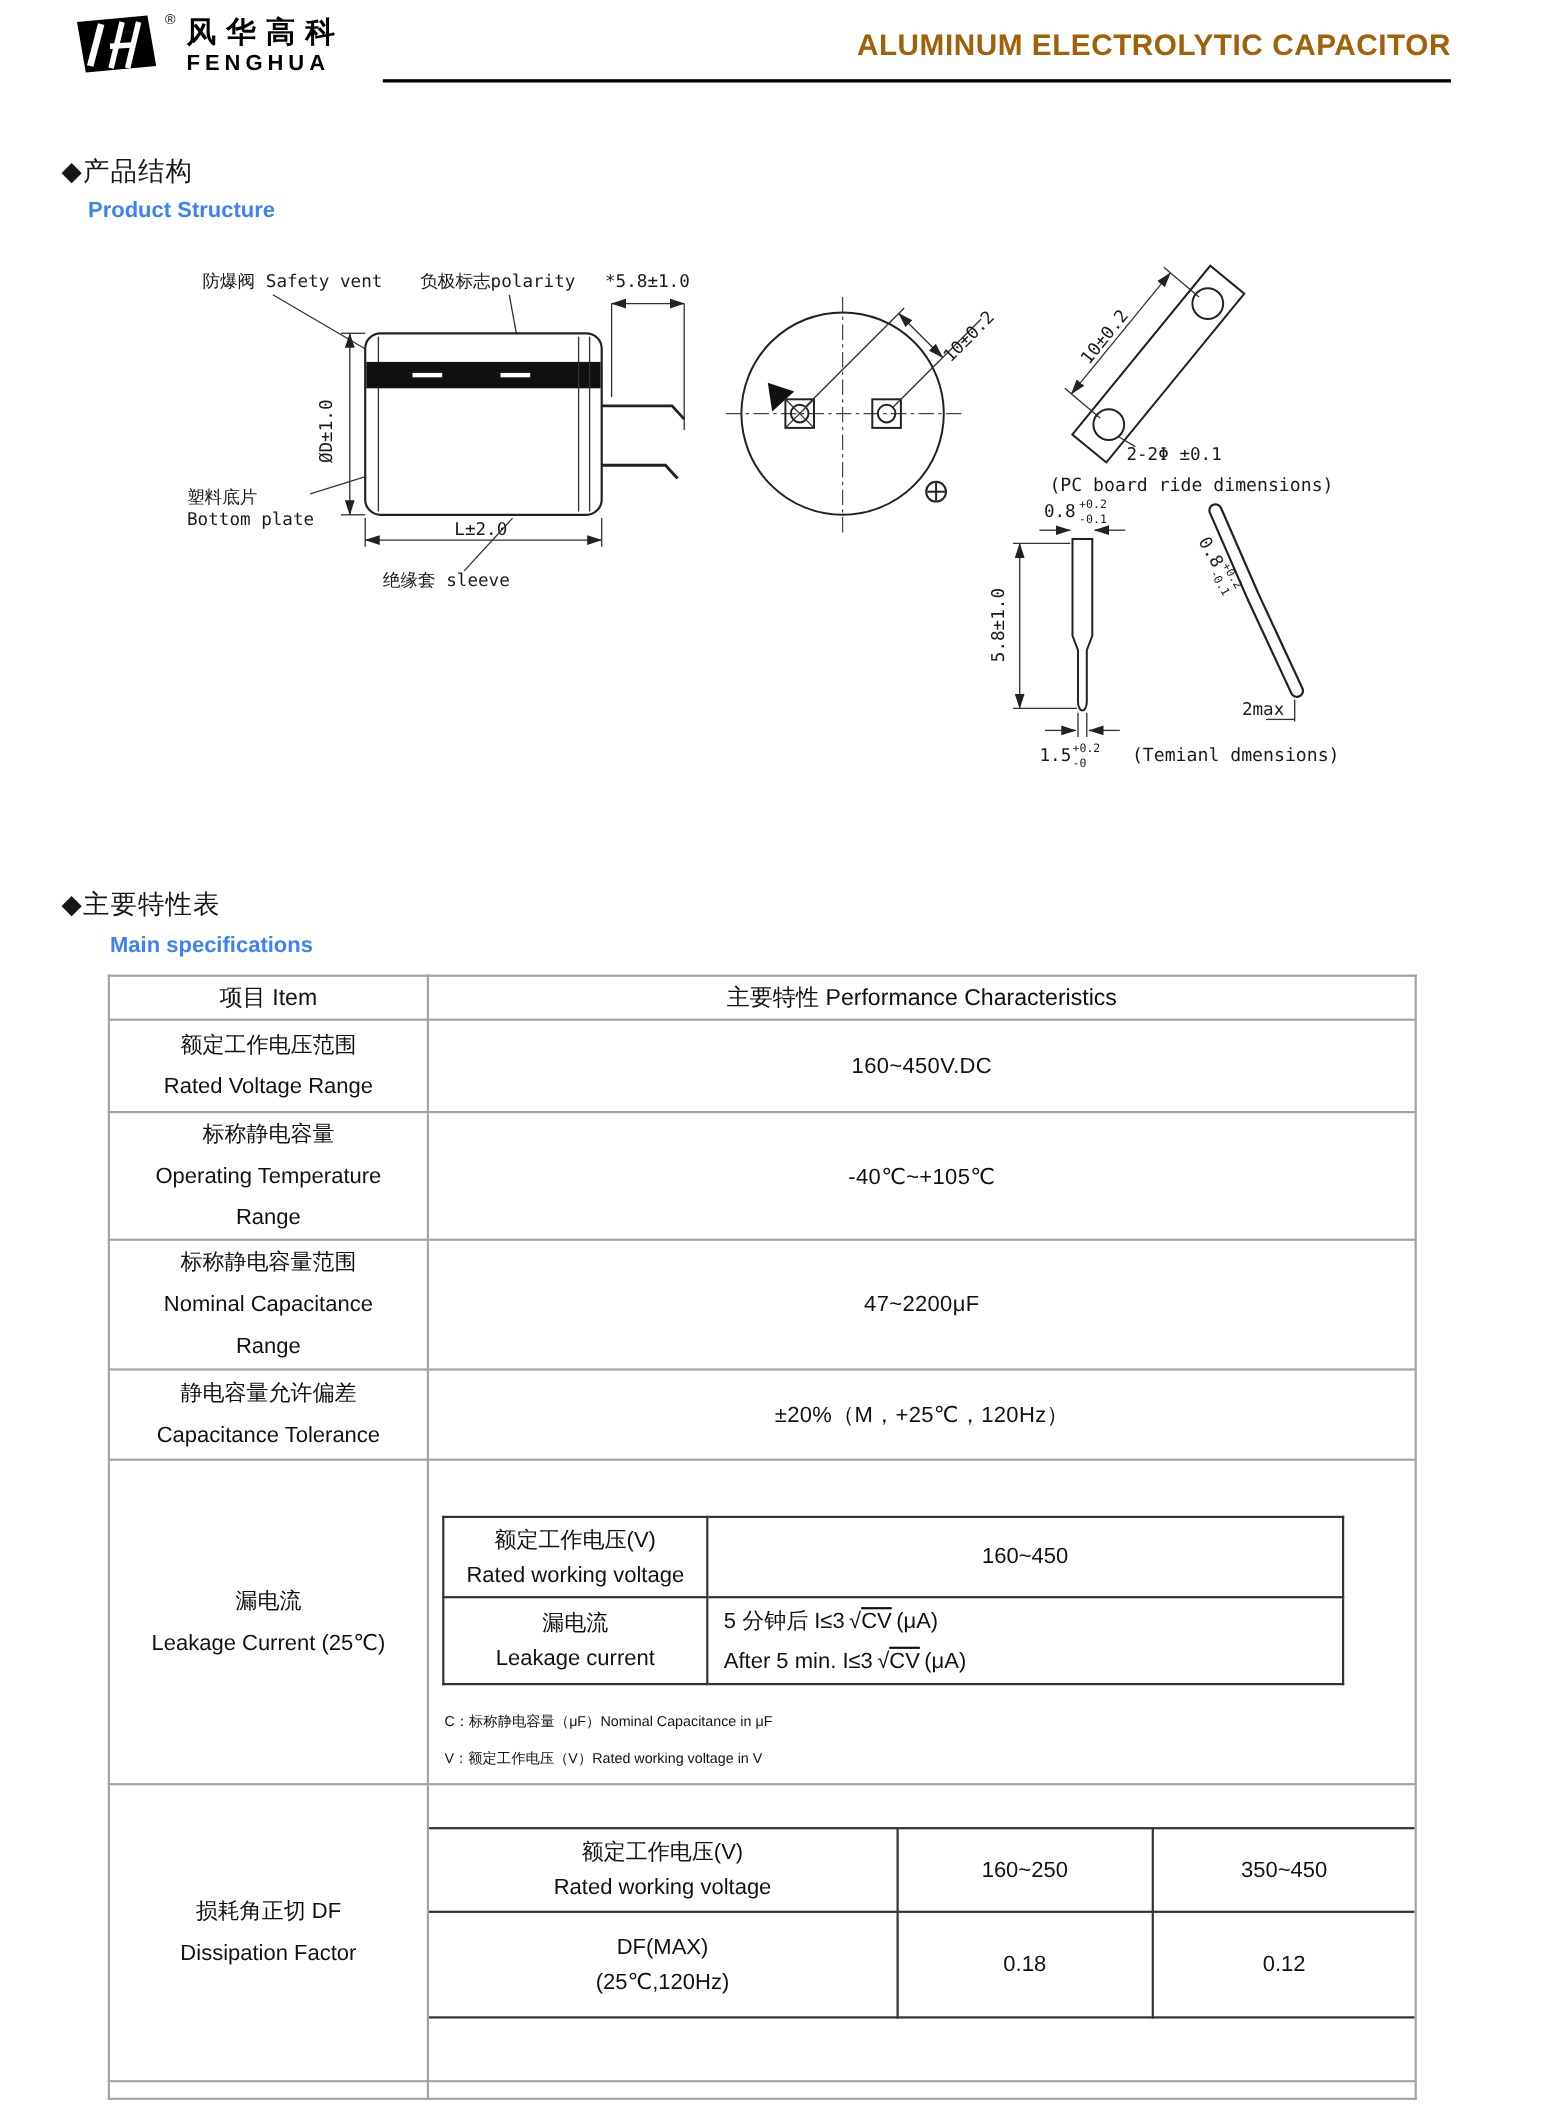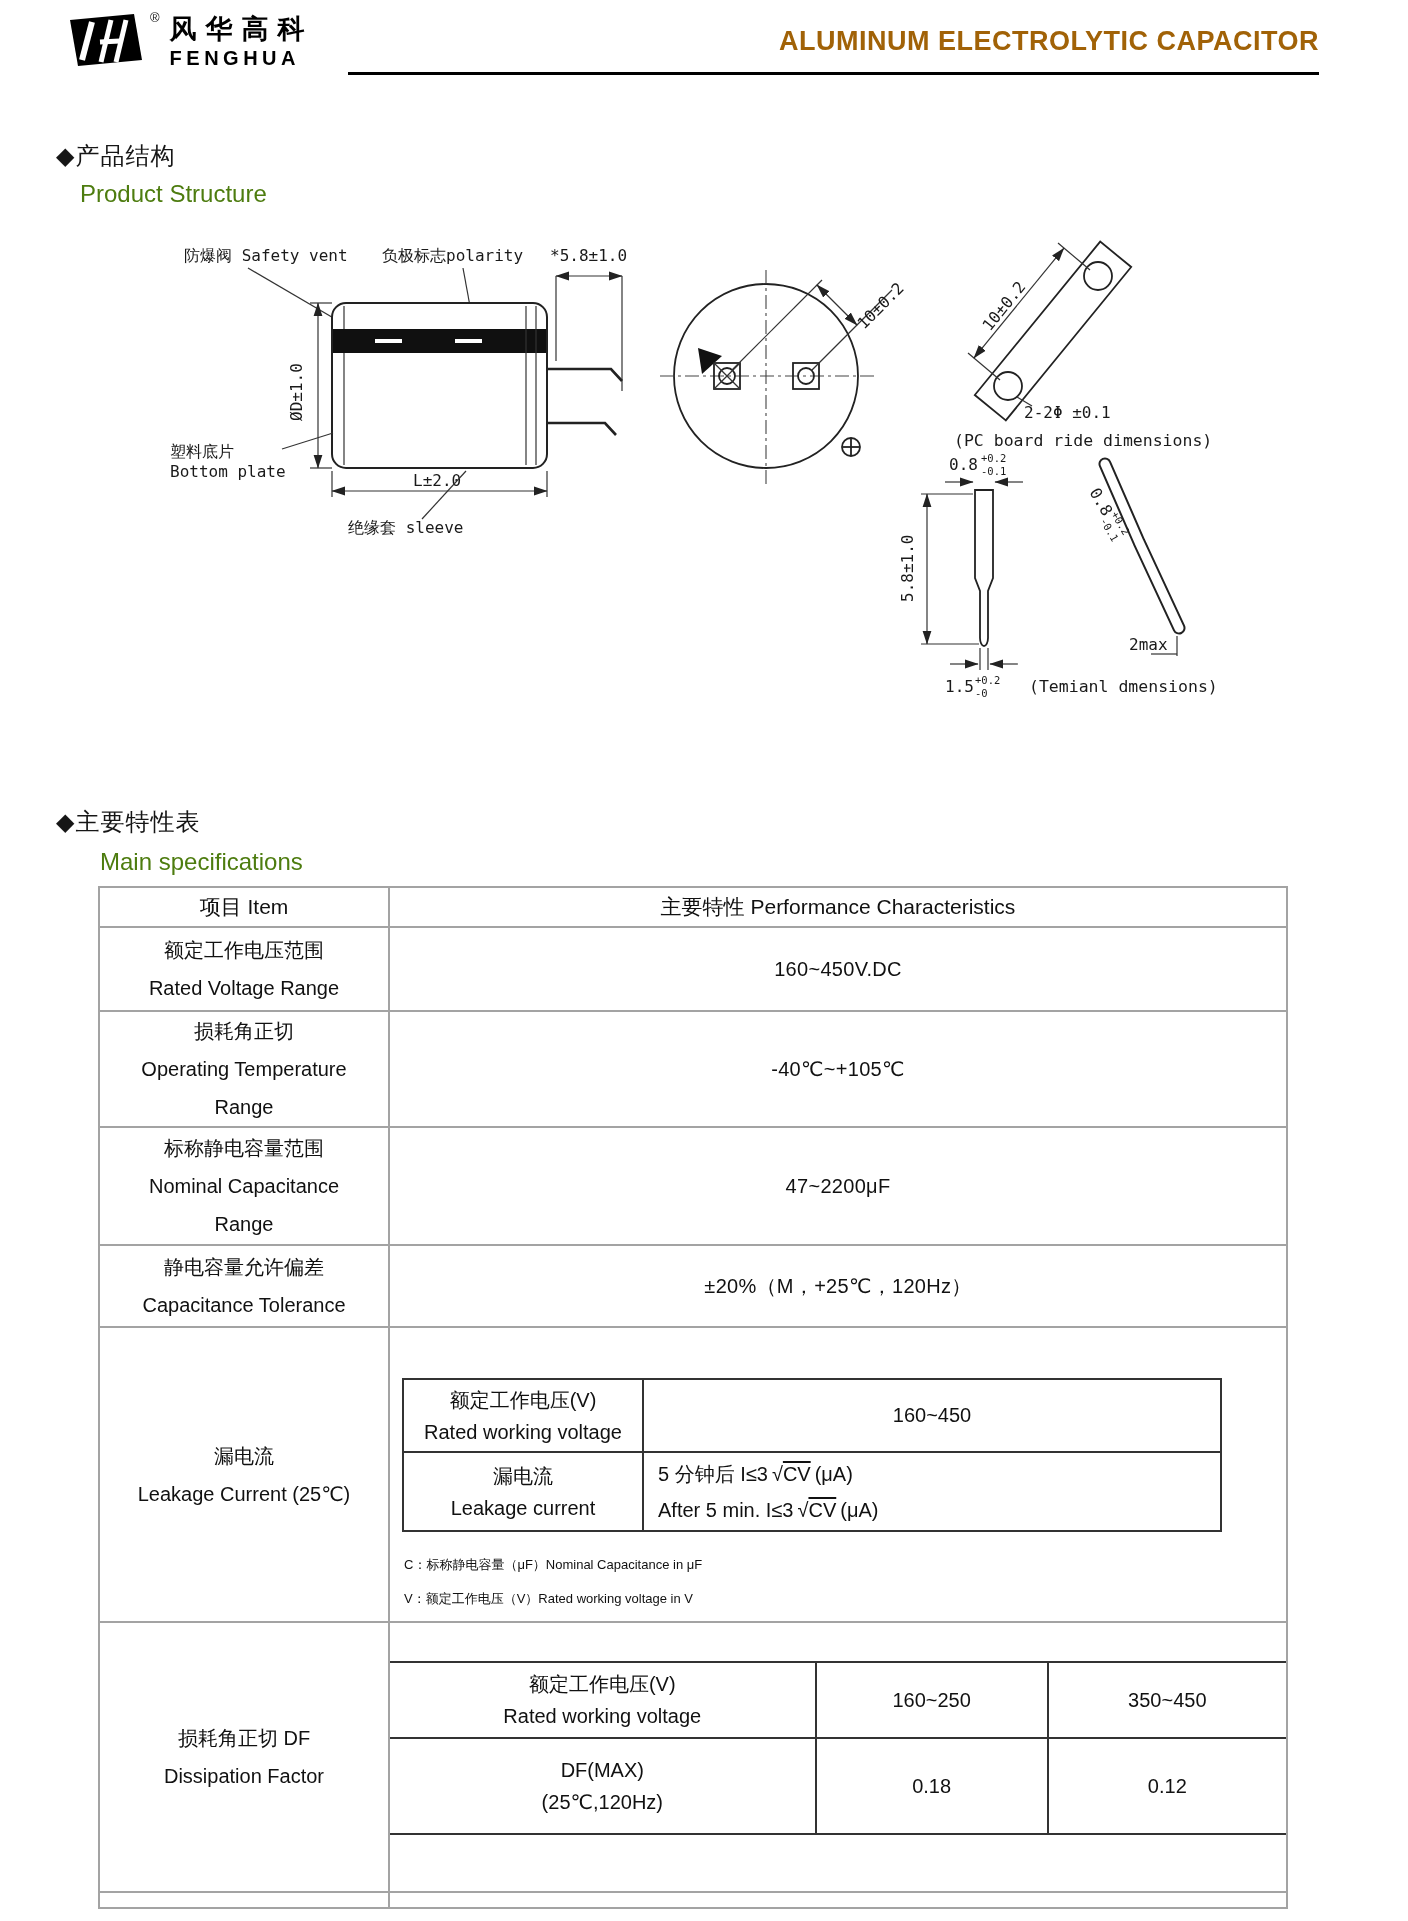--- a/index.html
+++ b/index.html
@@ -17,21 +17,21 @@
   .brand-en { font-size:20px; font-weight:bold; letter-spacing:4.5px; color:#000; line-height:24px; }
   .reg-mark { font-size:13px; position:relative; top:-2px; left:2px; }
   .page-title {
     position:absolute; right:89px; top:26px; font-size:27px; font-weight:bold;
     letter-spacing:0.5px; color:#a16207;
   }
   .header-rule { position:absolute; left:348px; right:89px; top:72px; height:3px; background:#000; }
 
   
   .sec-cn { position:absolute; font-size:24px; color:#161616; letter-spacing:1px; }
-  .sec-en { position:absolute; font-size:24px; color:#4d7c0f; }
+  .sec-en { position:absolute; font-size:20px; color:#3b82f6;font-weight:bold; }
   #sec1-cn { left:56px; top:140px; }
   #sec1-en { left:80px; top:180px; }
   #sec2-cn { left:56px; top:806px; }
   #sec2-en { left:100px; top:848px; }
 
   
   svg.drw { position:absolute; overflow:visible; }
   svg.drw text { font-family:"DejaVu Sans Mono","DejaVu Sans",monospace; font-size:16px; fill:#1a1a1a; }
   svg.drw text.cap { font-size:16.5px; }
   svg.drw text.tol { font-size:10.5px; }
@@ -250,21 +250,21 @@
       <tr class="r1">
         <td class="item">
           <div>额定工作电压范围</div>
           <div>Rated Voltage Range</div>
         </td>
         <td class="val">160~450V.DC</td>
       </tr>
 
       <tr class="r2">
         <td class="item">
-          <div>损耗角正切</div>
+          <div>标称静电容量</div>
           <div>Operating Temperature</div>
           <div>Range</div>
         </td>
         <td class="val">-40℃~+105℃</td>
       </tr>
 
       <tr class="r3">
         <td class="item">
           <div>标称静电容量范围</div>
           <div>Nominal Capacitance</div>

